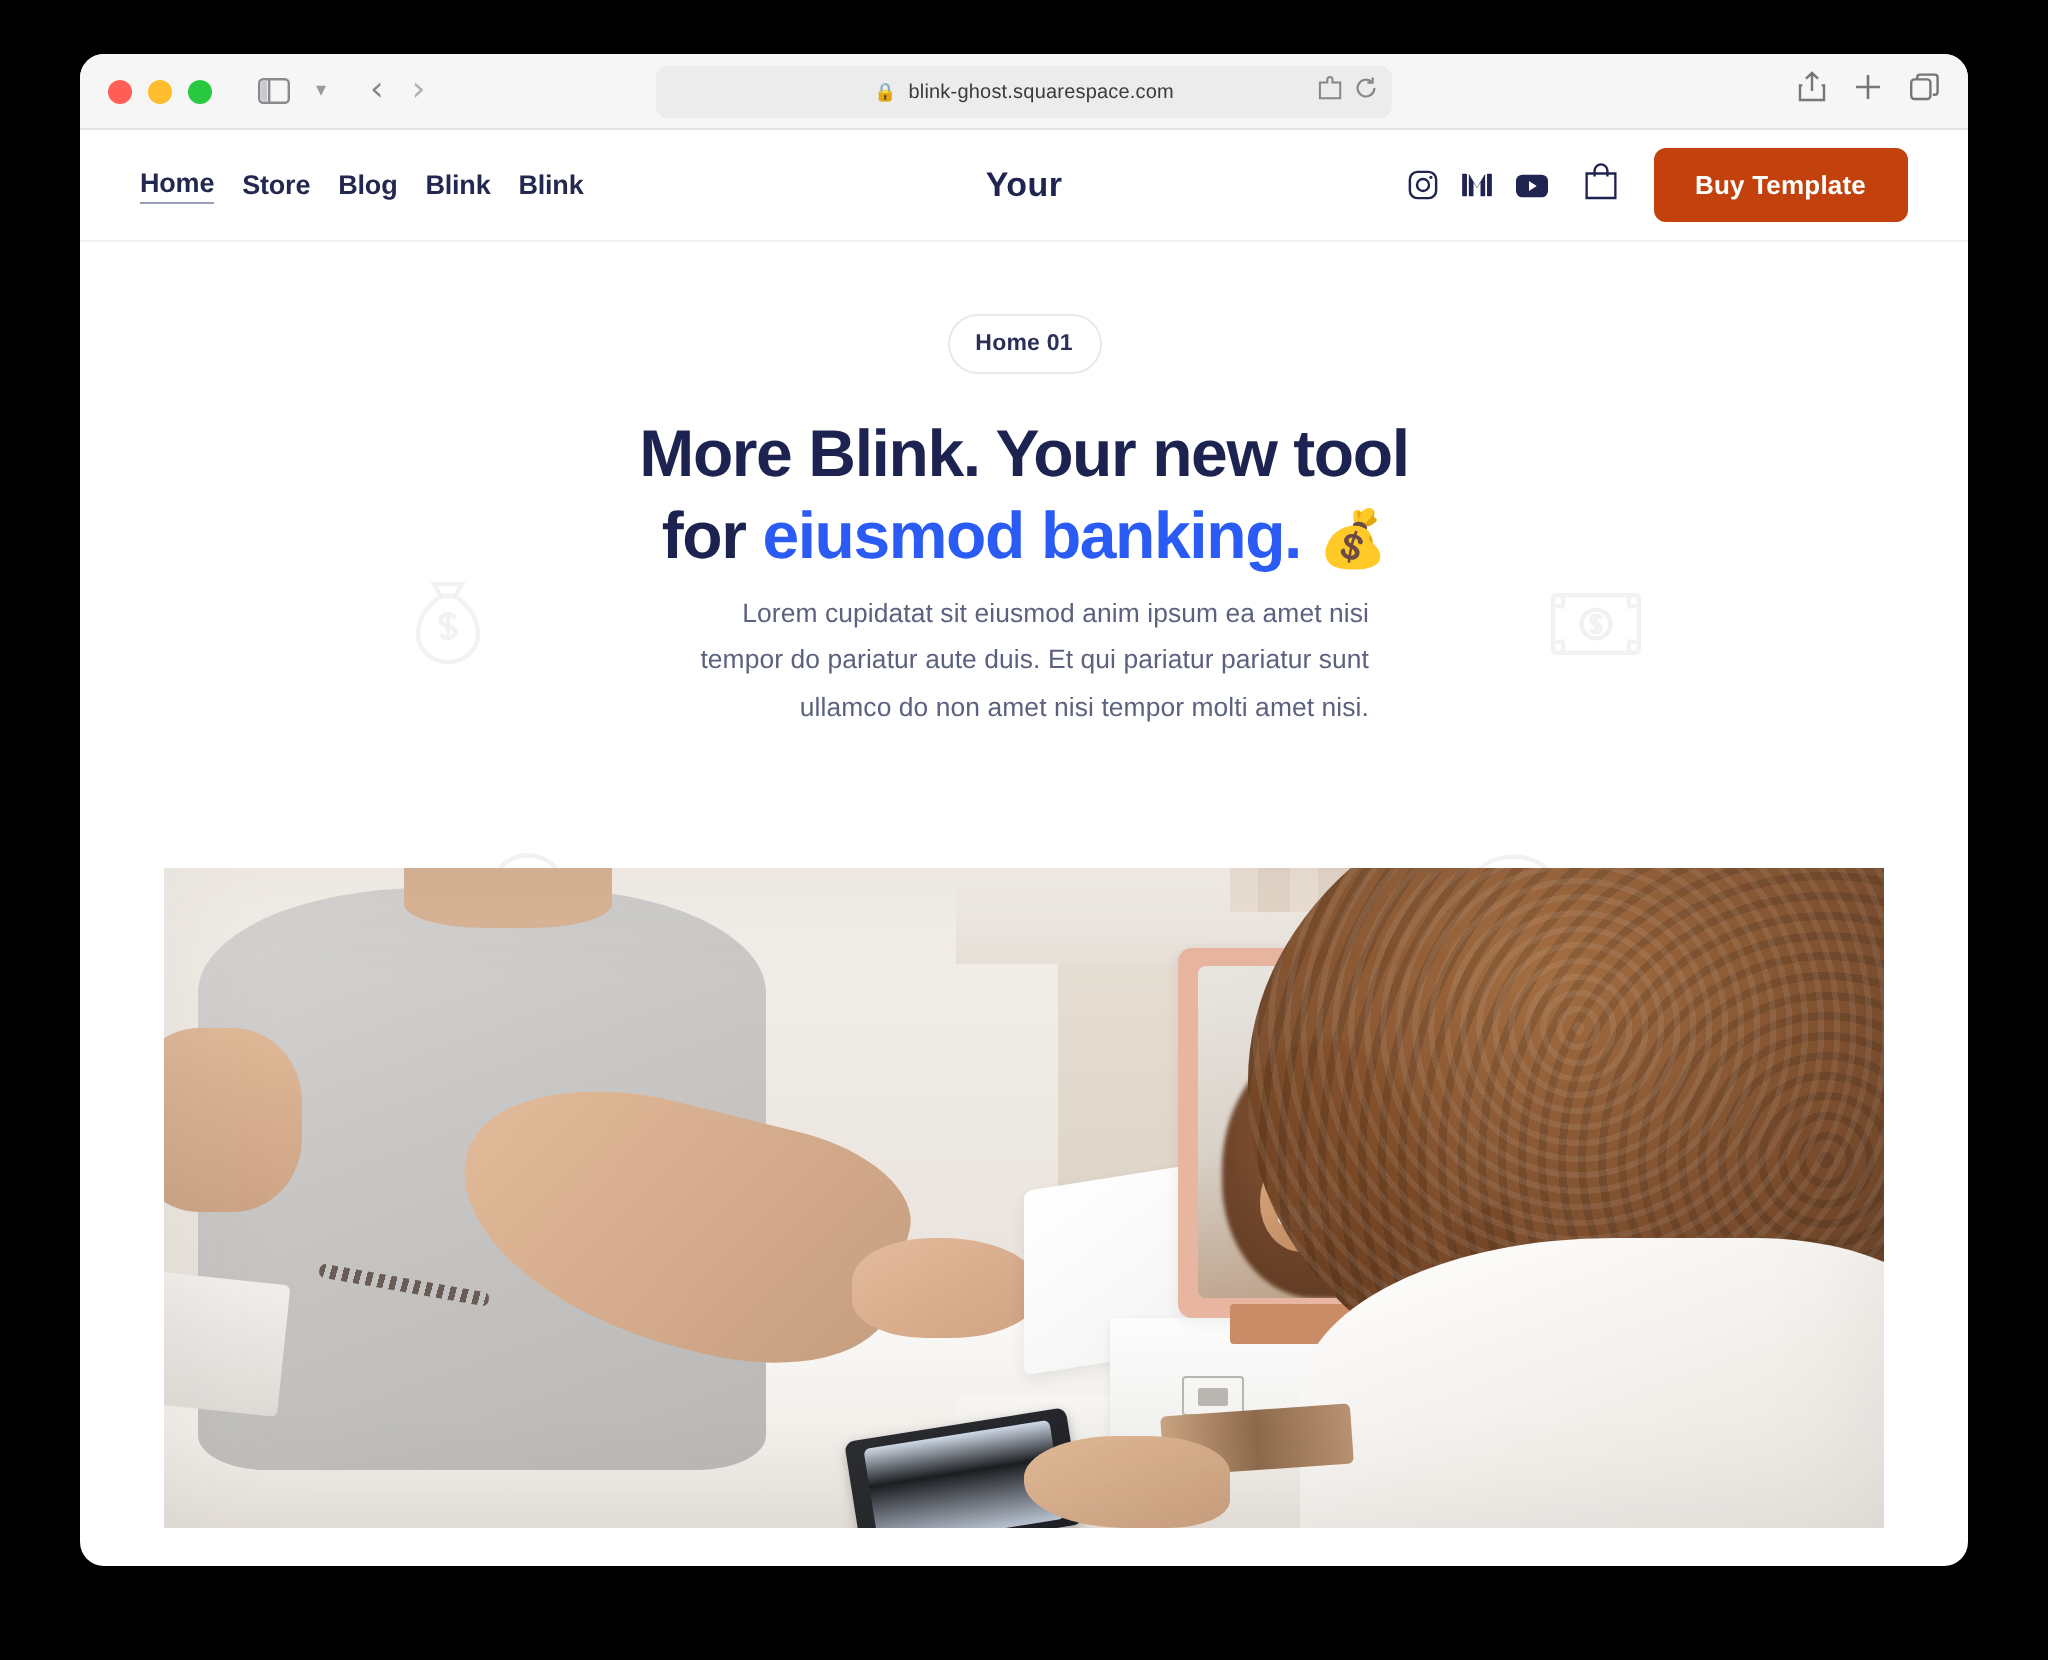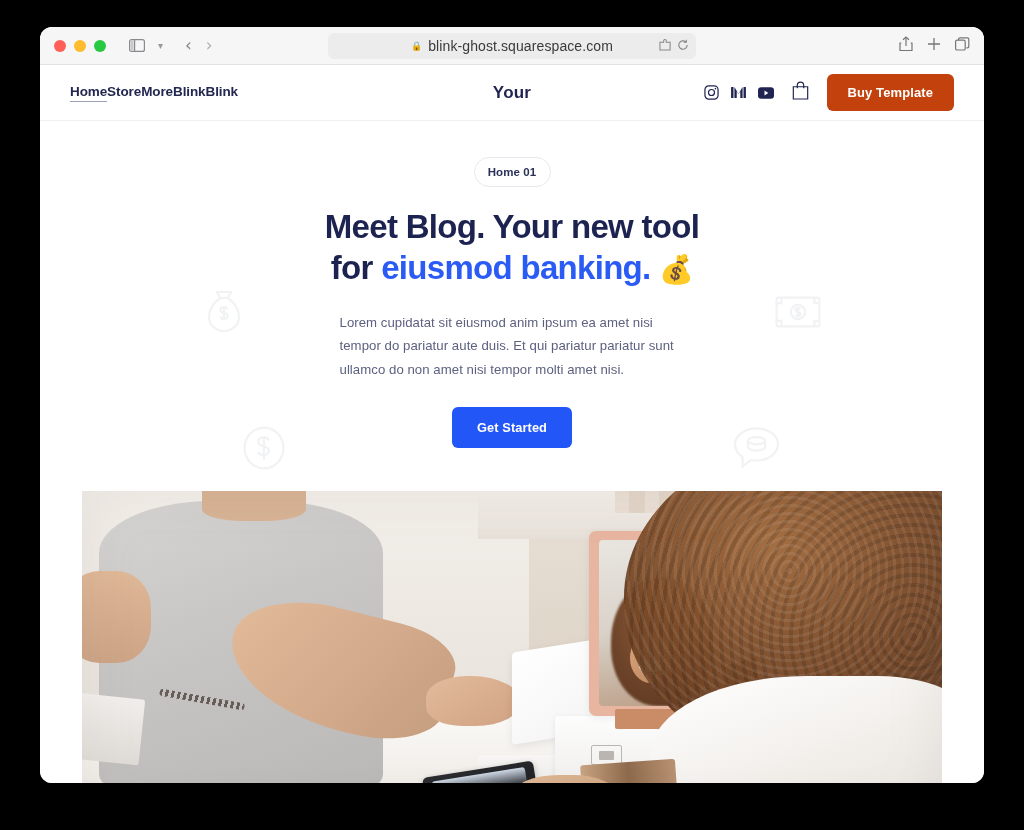--- a/index.html
+++ b/index.html
@@ -58,21 +58,21 @@
     position: absolute;
     left: 50%; transform: translateX(-50%);
     top: 6px;
     width: 368px; height: 26px;
     background: #ececec;
     border-radius: 6px;
     display: flex; align-items: center; justify-content: center;
     gap: 6px;
   }
   .urlbar .lock { font-size: 9px; color: #6d6d70; }
-  .urlbar .url { font-size: 14px; color: #3a3a3c; letter-spacing: 0.1px; }
+  .urlbar .url { font-size: 10px; color: #3a3a3c; letter-spacing: 0.1px; }
   .urlbar .right-icons {
     position: absolute; right: 7px; top: 50%; transform: translateY(-50%);
     display: flex; align-items: center; gap: 5px;
     color: #87878b;
   }
 
   .tb-right {
     position: absolute; right: 14px; top: 50%; transform: translateY(-50%);
     display: flex; align-items: center; gap: 14px;
     color: #76767a;
@@ -80,21 +80,21 @@
 
   
   .site-nav {
     height: 56px;
     background: #ffffff;
     display: flex; align-items: center;
     padding: 0 30px;
     position: relative;
     border-bottom: 1px solid #f0f0f2;
   }
-  .nav-left { display: flex; align-items: flex-start; }
+  .nav-left { display: flex; align-items: flex-end; gap: 14px; }
   .nav-link {
     font-size: 13.5px; font-weight: 600;
     color: #232850; letter-spacing: -0.1px;
     padding-bottom: 2px; cursor: pointer;
     text-decoration: none;
   }
   .nav-link.active { border-bottom: 1.5px solid #9aa0b8; }
 
   .brand {
     position: absolute; left: 50%; top: 50%;
@@ -152,23 +152,23 @@
     line-height: 1.24;
     font-weight: 700;
     color: #1d2350;
     letter-spacing: -0.7px;
   }
   .headline .accent { color: #2b5bf5; }
   .headline .emoji { font-family: "DejaVu Sans", sans-serif; font-size: 28px; }
 
   .subcopy {
     position: relative;
-    margin: 22px auto 0;
+    margin: 6px auto 0;
     width: 345px;
-    text-align: left;
+    text-align: right;
     font-size: 13.2px;
     line-height: 1.78;
     color: #5c6180;
     letter-spacing: 0.05px;
   }
 
   .cta-row {
     position: relative;
     margin-top: 26px;
     display: flex; align-items: center; justify-content: center; gap: 8px;
@@ -390,21 +390,21 @@
             <path d="M3.6 3.2V2.2a1.4 1.4 0 0 1 1.4-1.4h7.4a1.4 1.4 0 0 1 1.4 1.4v7.3a1.4 1.4 0 0 1-1.4 1.4h-1"></path>
           </svg>
         </span>
       </div>
     </div>
 
     <nav class="site-nav">
       <div class="nav-left">
         <span class="nav-link active">Home</span>
         <span class="nav-link">Store</span>
-        <span class="nav-link">More</span>
+        <span class="nav-link">Blog</span>
         <span class="nav-link">Blink</span>
         <span class="nav-link">Blink</span>
       </div>
 
       <div class="brand">Your</div>
 
       <div class="nav-right">
         <span class="social">
           <svg width="15" height="15" viewBox="0 0 16 16" fill="none" stroke="#1f2450" stroke-width="1.3">
             <rect x="1" y="1" width="14" height="14" rx="4"></rect>
@@ -465,29 +465,28 @@
         <svg width="47" height="44" viewBox="0 0 47 44" fill="none" stroke="#f1f2f4" stroke-width="2.2">
           <path d="M23.5 2.4C11.6 2.4 2 9.6 2 18.6c0 5 3 9.4 7.6 12.4v9.6l8.4-6.6c1.8.3 3.6.5 5.5.5 11.9 0 21.5-7.2 21.5-16.2S35.4 2.4 23.5 2.4z"></path>
           <ellipse cx="23.5" cy="14.8" rx="8.6" ry="3.6"></ellipse>
           <path d="M14.9 14.8v6.2c0 2 3.9 3.6 8.6 3.6s8.6-1.6 8.6-3.6v-6.2"></path>
         </svg>
       </span>
 
       <div class="badge">Home 01</div>
 
       <h1 class="headline">
-        <span>Meet Blog. Your new tool</span><br>
+        <span>More Blink. Your new tool</span><br>
         <span>for </span><span class="accent">eiusmod banking.</span>
         <span class="emoji">💰</span>
       </h1>
 
       <p class="subcopy">Lorem cupidatat sit eiusmod anim ipsum ea amet nisi tempor do pariatur aute duis. Et qui pariatur pariatur sunt ullamco do non amet nisi tempor molti amet nisi.</p>
 
       <div class="cta-row">
-        <button class="btn-primary">Get Started</button>
       </div>
 
       <div class="photo-wrap">
         <div class="photo">
           <div class="bg-wall"></div>
           <div class="tile-wall"></div>
           <div class="shelf"></div>
           <div class="shelf2"></div>
           <div class="counter"></div>
           <div class="counter-edge"></div>

